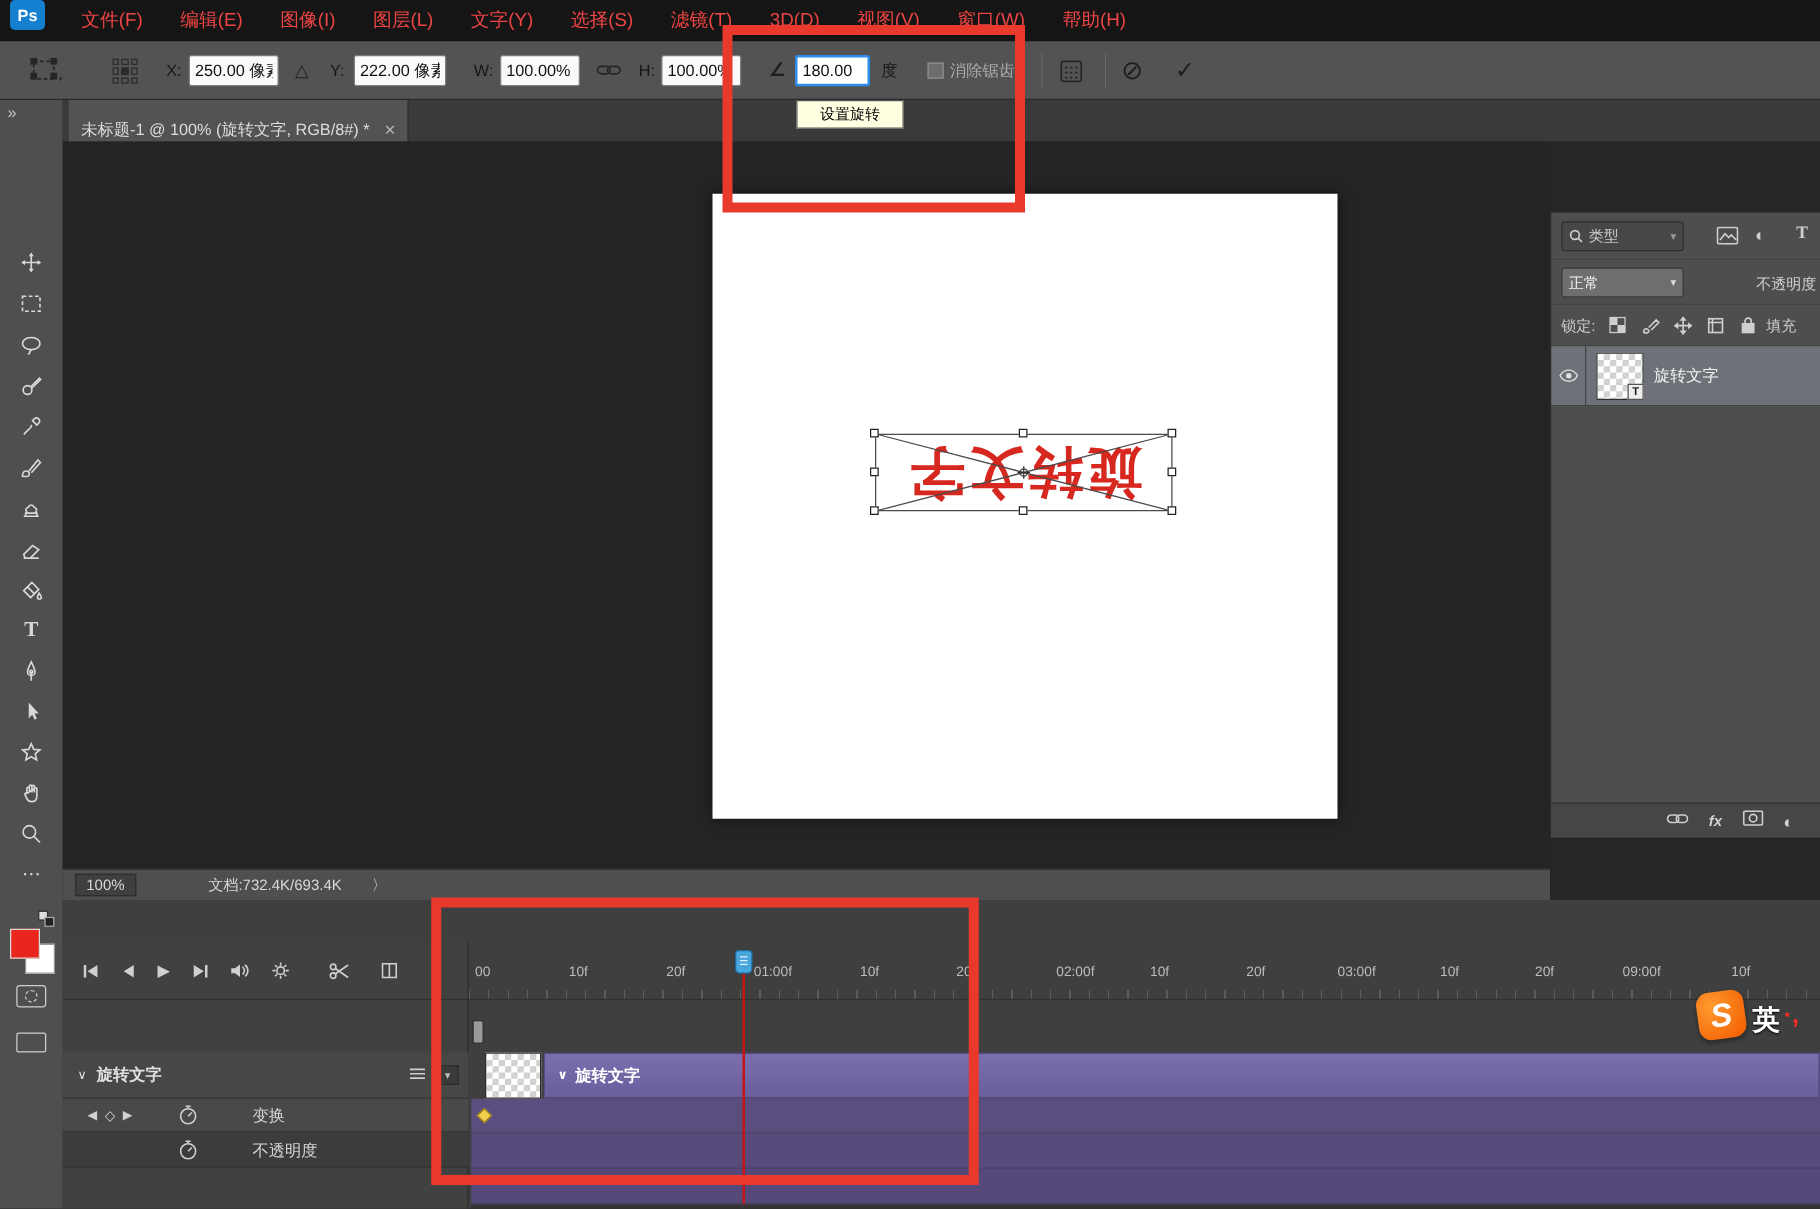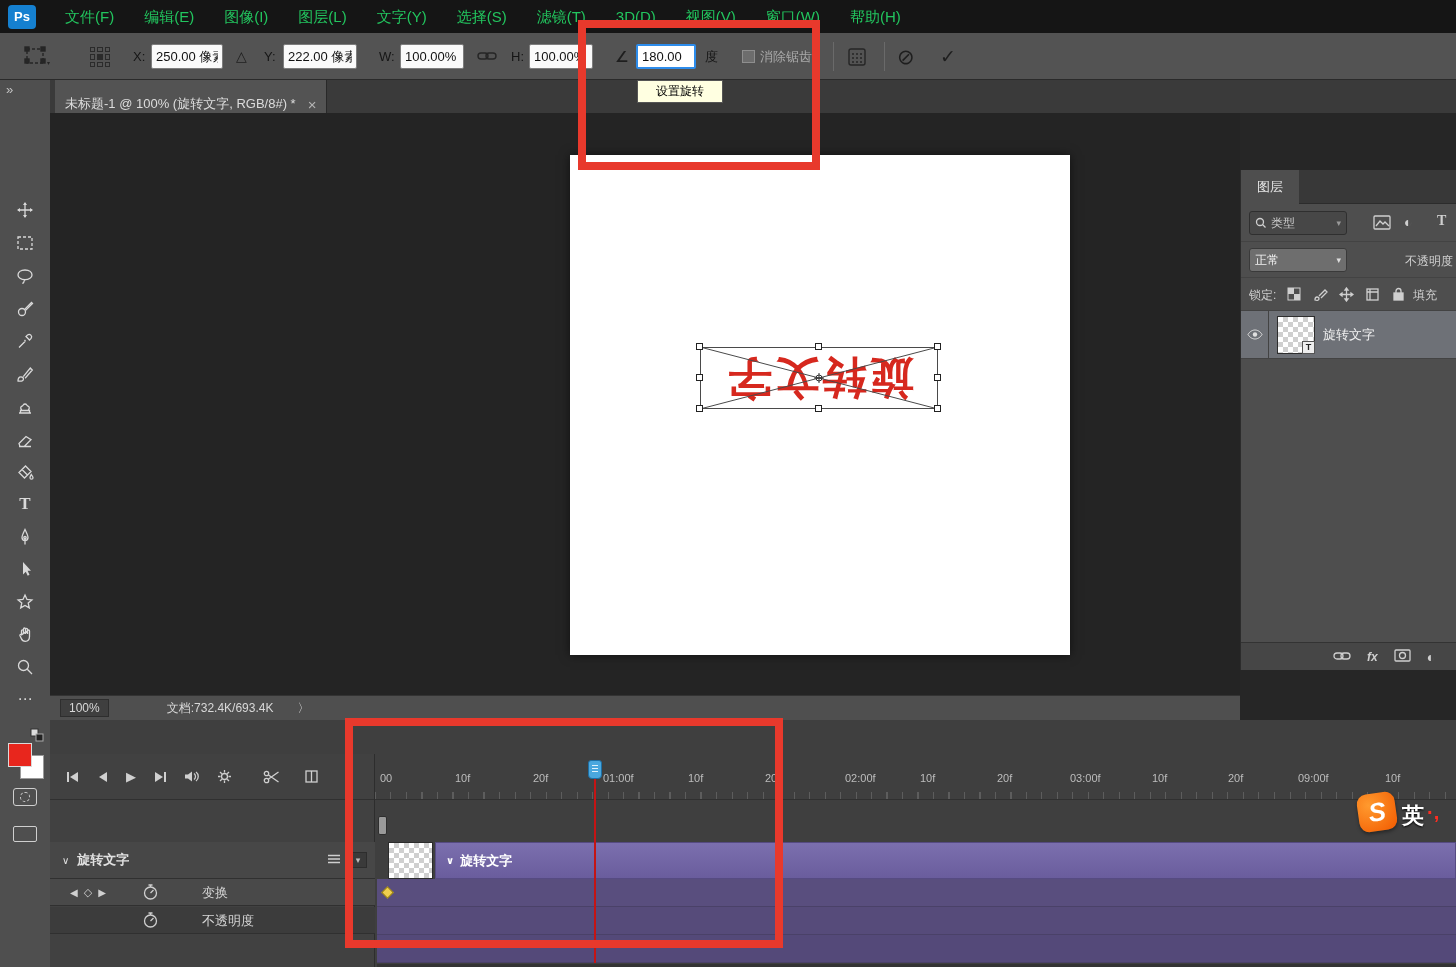--- a/index.html
+++ b/index.html
@@ -1,23 +1,23 @@
 <!DOCTYPE html>
 <html><head>
 <meta charset="utf-8">
 <style>
   *{box-sizing:border-box;margin:0;padding:0}
   html,body{width:1456px;height:967px;overflow:hidden}
   body{position:relative;background:#262626;font-family:"Liberation Sans","DejaVu Sans",sans-serif;color:#ddd}
   .abs{position:absolute}
 
   
-  .menubar{position:absolute;left:0;top:0;width:1456px;height:33px;background:#151515;display:flex;align-items:center;z-index:5}
+  .menubar{position:absolute;left:0;top:0;width:1456px;height:33px;background:#151515;display:flex;z-index:5}
   .ps-logo{width:28px;height:24px;margin:0 14px 0 8px;background:#1580d0;border-radius:4px;color:#fff;font-weight:bold;font-size:13px;display:flex;align-items:center;justify-content:center}
-  .menu-item{padding:0 15px;font-size:15px;color:#22c55e;line-height:33px;cursor:default}
+  .menu-item{padding:0 15px;font-size:15px;color:#ef4444;line-height:33px;cursor:default}
 
   
   .optionsbar{position:absolute;left:0;top:33px;width:1456px;height:47px;background:#535353;border-bottom:1px solid #2a2a2a;z-index:5}
   .optionsbar .lbl{position:absolute;top:0;line-height:47px;font-size:13px;color:#161616}
   .field{position:absolute;top:11px;height:25px;background:#fafafa;border:1px solid #7d7d7d;border-radius:2px;font-size:13px;color:#111;padding:0 4px;font-family:"Liberation Sans","DejaVu Sans",sans-serif}
   .field.focus{border:2px solid #2d8ceb;background:#fff}
   .opt-ic{position:absolute;top:0;line-height:47px;font-size:15px;color:#1e1e1e}
   .vsep{position:absolute;top:9px;width:1px;height:29px;background:#404040;border-right:1px solid #6a6a6a}
   .refgrid{position:absolute;left:88px;top:12px;width:24px;height:24px;display:grid;grid-template-columns:repeat(3,1fr);grid-template-rows:repeat(3,1fr);gap:2px;padding:2px}
   .refgrid i{border:1px solid #2b2b2b;background:transparent}
@@ -270,23 +270,20 @@
   <span class="hnd" style="left:115px;top:-4px"></span>
   <span class="hnd" style="left:234px;top:-4px"></span>
   <span class="hnd" style="left:-4px;top:27px"></span>
   <span class="hnd" style="left:234px;top:27px"></span>
   <span class="hnd" style="left:-4px;top:58px"></span>
   <span class="hnd" style="left:115px;top:58px"></span>
   <span class="hnd" style="left:234px;top:58px"></span>
 </div>
 
 <div class="layers">
-  <div class="lp-tabs">
-    <div class="lp-tab">图层</div>
-  </div>
 
   <div style="position:relative;height:38px;border-bottom:1px solid #434343">
     <div class="combo" style="position:absolute;left:8px;top:7px;width:98px">
       <svg class="lite" width="12" height="12">
           <circle cx="5" cy="5" r="3.5"></circle>
           <path d="M7.5 7.5l3 3"></path>
         </svg>
       <span>类型</span>
       <span style="margin-left:auto;font-size:9px;color:#999">▾</span>
     </div>

